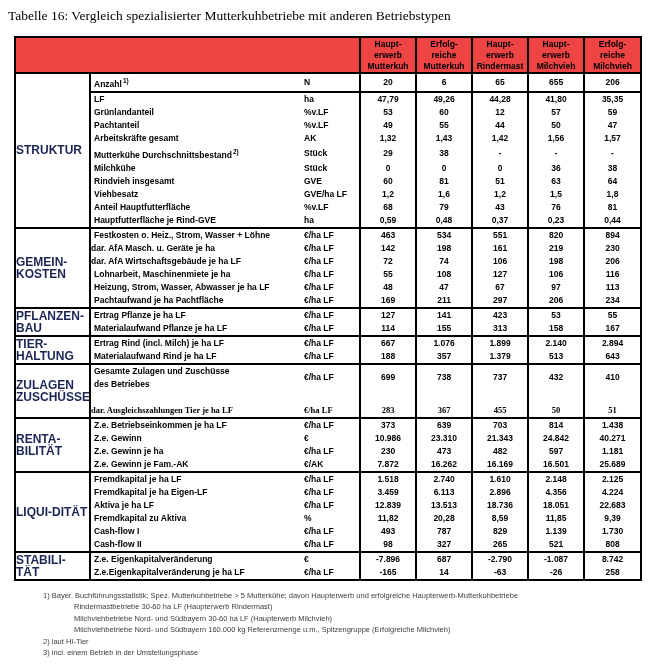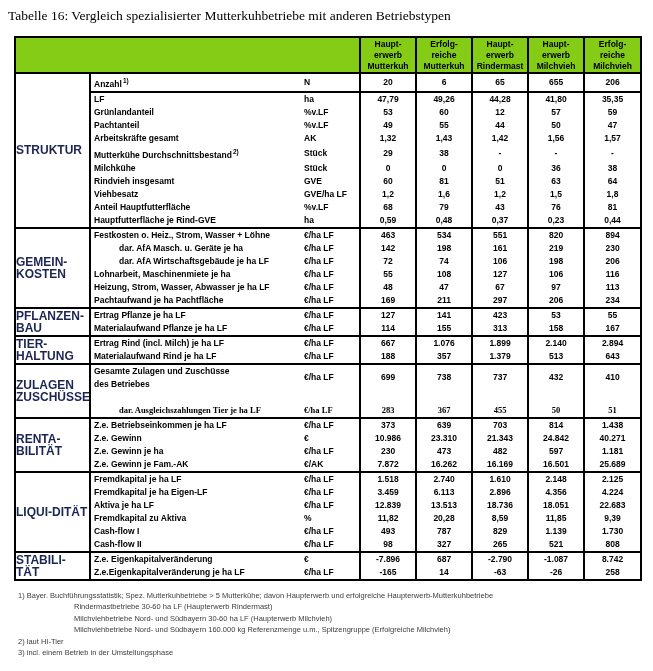--- a/index.html
+++ b/index.html
@@ -22,52 +22,52 @@
     width:626px; margin:12px 0 0 6px;
     border:2px solid #000;
   }
   .cmp th, .cmp td {
     padding:0; margin:0;
     font-size:8.5px; font-weight:bold; line-height:13px;
     vertical-align:middle; overflow:hidden;
     white-space:pre-line;
   }
   .cmp thead th {
-    background:#84cc16;
+    background:#ef4444;
     border:2px solid #000;
     text-align:center;
     line-height:11px; height:36px;
     font-size:8.5px;
   }
   .cmp thead th.corner { border-right:2px solid #000; }
 
   .cmp td { height:13px; }
   .cmp td.group {
     font-family:Liberation Sans, sans-serif;
     color:#1c2655;
     text-align:left;
     font-size:12px; line-height:12px;
     border-right:2px solid #000;
   }
   .cmp td.label { text-align:left; padding-left:3px; }
-  .cmp td.label.indent { padding-left:28px; }
+  .cmp td.label.indent { padding-left:0; }
   .cmp td.unit  { text-align:left; padding-left:2px; }
   .cmp td.val   { text-align:center; border-left:2px solid #000; }
 
   .cmp tr.sec-first td { border-top:2px solid #000; }
   .cmp tr.rule-below td.label,
   .cmp tr.rule-below td.unit,
   .cmp tr.rule-below td.val { border-bottom:2px solid #000; }
   .cmp tr.tall td { height:26px; }
   .cmp tr.gap td { padding-top:13px;font-family:Liberation Serif, serif; }
 
   sup.fnref { font-size:6.5px; vertical-align:super; margin-left:1px; }
 
   .footnotes { margin:9px 0 0 10px; font-size:7.5px; line-height:11.5px; color:#3d3d3d; font-weight:normal; }
-  .footnotes .fn { white-space:nowrap; }
+  .footnotes .fn { white-space:nowrap;margin-left:25px; }
   .footnotes .fn.indent { margin-left:13px;padding-left:43px; }
 </style>
 </head>
 <body>
 
 <div class="page">
 
   <div class="title">
     <div class="line1">Tabelle 16: Vergleich spezialisierter Mutterkuhbetriebe mit anderen Betriebstypen</div>
   </div>

